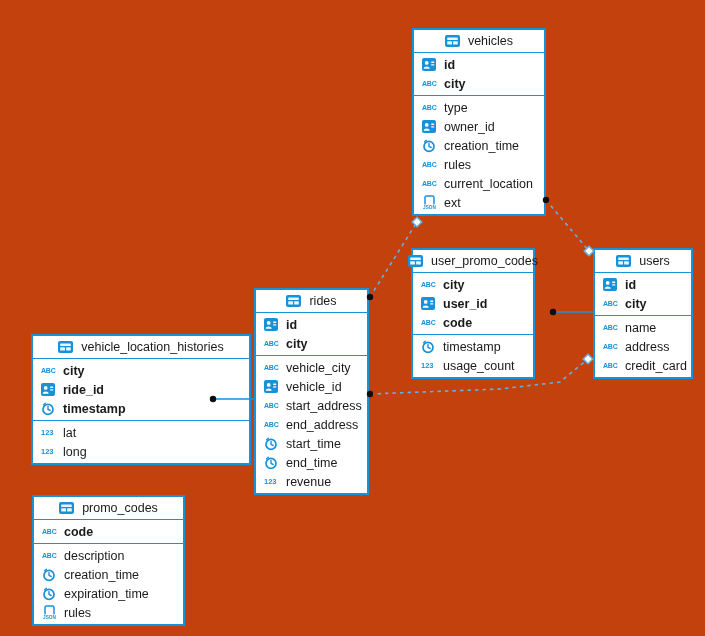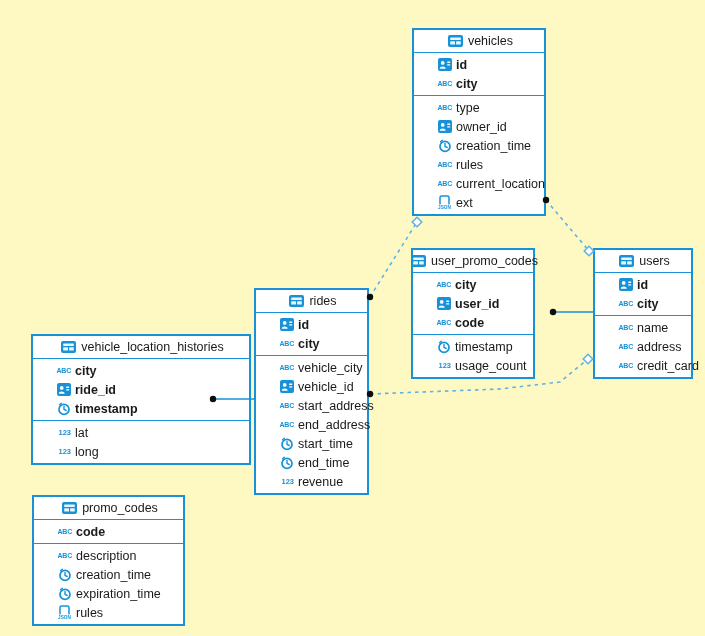--- a/index.html
+++ b/index.html
@@ -1,30 +1,30 @@
 <!DOCTYPE html>
 <html><head>
 <meta charset="utf-8">
 <style>
   :root { --blue:#1791d8; --dash:#5fb2e6; --ink:#1a1a1a; }
   html,body { margin:0; padding:0; background:#fff; }
   body { font-family:"Liberation Sans", sans-serif; }
-  #canvas { position:relative; width:705px; height:636px; background:#fef9c3; overflow:hidden; }
+  #canvas { position:relative; width:705px; height:636px; background:#c2410c; overflow:hidden; }
 
   .tbl { position:absolute; box-sizing:border-box; background:#fff;
          border:2px solid var(--blue); z-index:1; }
   .tbl-hdr { display:flex; align-items:center; justify-content:center; gap:5px;
              height:22px; border-bottom:1.5px solid var(--blue);
              font-size:12.5px; color:var(--ink); white-space:nowrap; }
-  .sec { padding:2px 16px; }
+  .sec { padding:2px 4px; }
   .sec.columns { border-top:1.5px solid var(--blue); }
   .sec.primary-key .row { font-weight:bold; }
   .row { display:flex; align-items:center; height:19px; padding:0 6px 0 4px; gap:4px;
          font-size:12.5px; color:var(--ink); white-space:nowrap; }
-  .ficon { width:18px; min-width:18px; display:flex; justify-content:flex-end; align-items:center; }
+  .ficon { width:18px; min-width:18px; display:flex; justify-content:flex-start; align-items:center; }
   .abc  { font-size:7px;  font-weight:bold; color:var(--blue); letter-spacing:-0.2px; }
   .n123 { font-size:7.5px; font-weight:bold; color:var(--blue); }
   svg.edges { position:absolute; left:0; top:0; z-index:2; pointer-events:none; }
 </style>
 </head>
 <body>
 
 <div id="canvas">
     <div class="tbl" style="left: 412px; top: 28px; width: 134px;">
       <div class="tbl-hdr">

